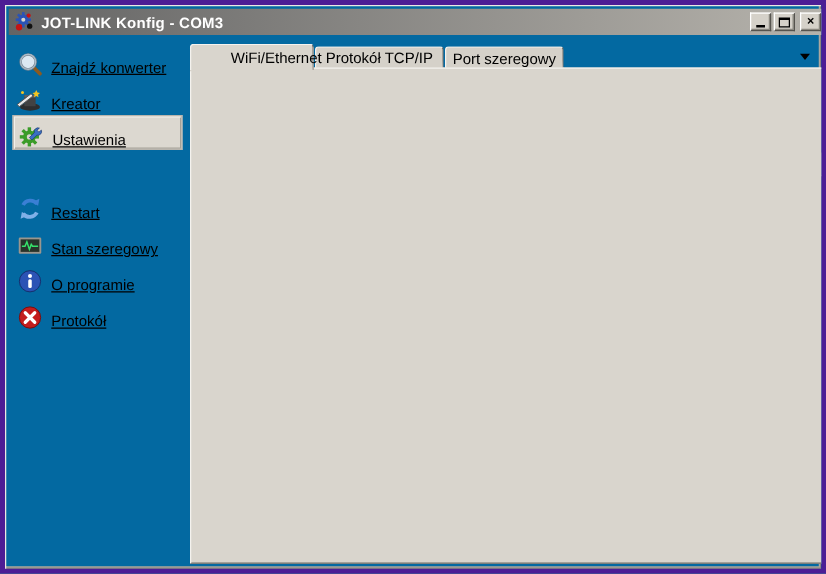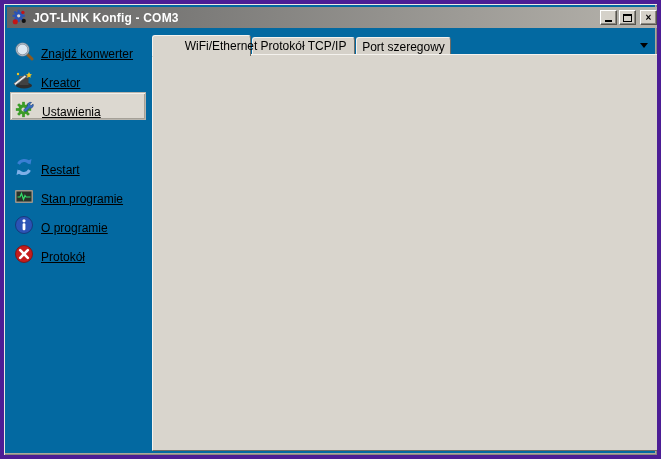--- a/index.html
+++ b/index.html
@@ -196,21 +196,21 @@
     </svg>
     <span class="slabel">Restart</span>
   </div>
 
   <div class="side-item" style="top:176px;">
     <svg class="sicon" viewBox="0 0 20 20">
       <rect x="1" y="4" width="18" height="13" fill="#9a968e" rx="1"></rect>
       <rect x="2.5" y="5.5" width="15" height="10" fill="#27322a"></rect>
       <polyline points="3.5,11 6,11 7.5,7.5 9.5,13.5 11,9.5 12,11 16.5,11" fill="none" stroke="#35e06a" stroke-width="1.2"></polyline>
     </svg>
-    <span class="slabel">Stan programie</span>
+    <span class="slabel">Stan szeregowy</span>
   </div>
 
   <div class="side-item" style="top:205px;">
     <svg class="sicon" viewBox="0 0 20 20">
       <circle cx="10" cy="10" r="8.5" fill="#2b53b5" stroke="#16306e" stroke-width="0.8"></circle>
       <circle cx="10" cy="5.8" r="1.6" fill="#fff"></circle>
       <rect x="8.6" y="8.3" width="2.8" height="7" rx="1.2" fill="#fff"></rect>
     </svg>
     <span class="slabel">O programie</span>
   </div>

